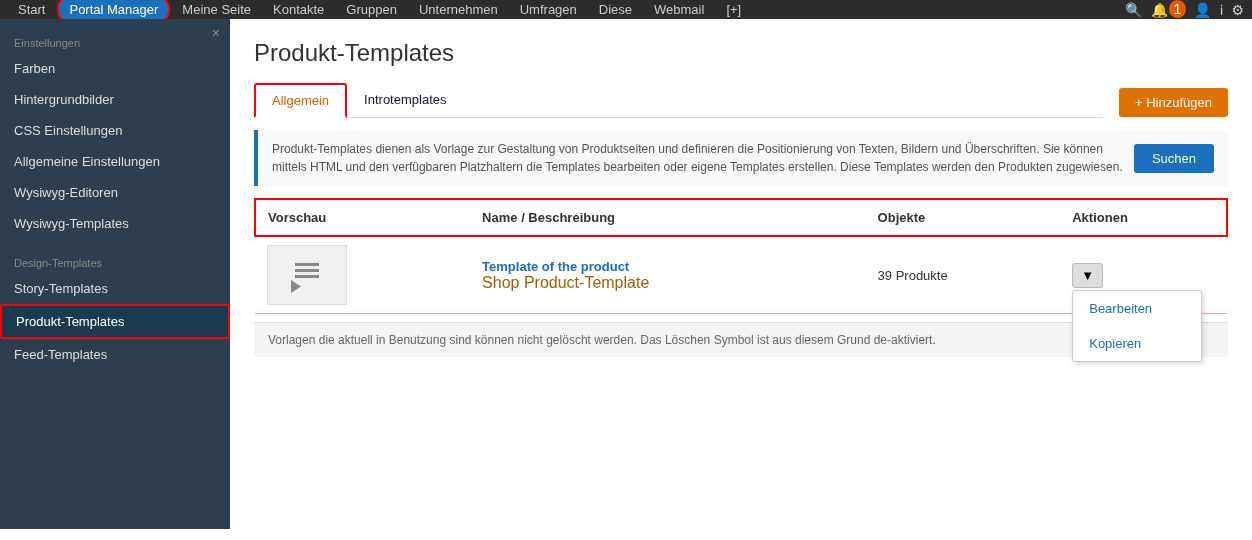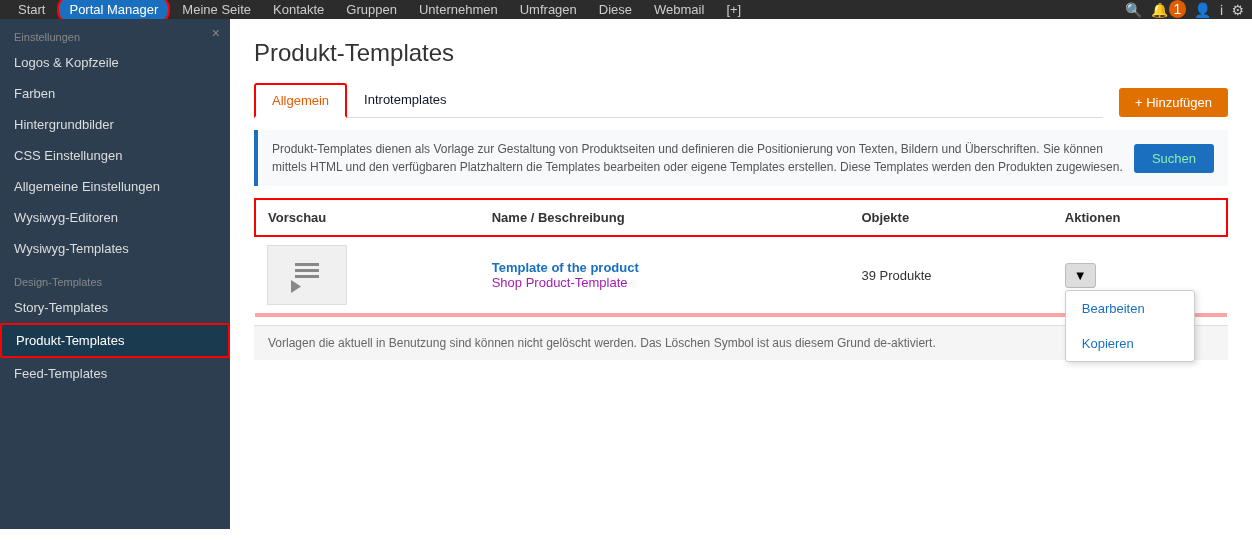--- a/index.html
+++ b/index.html
@@ -65,20 +65,21 @@
       right: 10px;
       color: #888;
       cursor: pointer;
       font-size: 14px;
     }
     .sidebar-section-label {
       padding: 12px 14px 4px;
       font-size: 11px;
       color: #888;
       text-transform: none;
+      margin-top: 6px;
     }
     .sidebar-item {
       padding: 8px 14px;
       cursor: pointer;
       color: #ddd;
       font-size: 13px;
     }
     .sidebar-item.active {
       background: #1a3a50;
       color: #fff;
@@ -143,21 +144,21 @@
       margin: 12px 0;
       font-size: 12px;
       color: #555;
       line-height: 1.5;
       display: flex;
       align-items: flex-start;
       gap: 10px;
     }
     .search-btn {
       background: #1a6fbf;
-      color: #86efac;
+      color: #fef9c3;
       border: none;
       padding: 7px 18px;
       border-radius: 3px;
       cursor: pointer;
       font-size: 13px;
       white-space: nowrap;
       margin-left: auto;
       align-self: center;
     }
 
@@ -172,21 +173,21 @@
     }
     .data-table thead th {
       padding: 10px 12px;
       text-align: left;
       font-weight: bold;
       font-size: 13px;
       color: #333;
       background: #fff;
     }
     .data-table tbody tr {
-      border-bottom: 4px solid #fca5a5;
+      border-bottom: 1px solid #fca5a5;
     }
     .data-table tbody td {
       padding: 8px 12px;
       vertical-align: middle;
     }
 
     
     .preview-thumb {
       width: 80px;
       height: 60px;
@@ -272,21 +273,20 @@
     <span>⚙</span>
   </div>
 </nav>
 
 <div class="layout">
 
   <aside class="sidebar">
     <span class="sidebar-close">×</span>
 
     <div class="sidebar-section-label">Einstellungen</div>
-    <div class="sidebar-item">Logos &amp; Kopfzeile</div>
     <div class="sidebar-item">Farben</div>
     <div class="sidebar-item">Hintergrundbilder</div>
     <div class="sidebar-item">CSS Einstellungen</div>
     <div class="sidebar-item">Allgemeine Einstellungen</div>
 
     <div class="sidebar-item">Wysiwyg-Editoren</div>
     <div class="sidebar-item">Wysiwyg-Templates</div>
 
     <div class="sidebar-section-label">Design-Templates</div>
     <div class="sidebar-item">Story-Templates</div>
@@ -326,21 +326,21 @@
               <svg width="40" height="40" viewBox="0 0 40 40">
                 <rect x="8" y="8" width="24" height="3" fill="#888"></rect>
                 <rect x="8" y="14" width="24" height="3" fill="#888"></rect>
                 <rect x="8" y="20" width="24" height="3" fill="#888"></rect>
                 <polygon points="4,25 4,38 14,31.5" fill="#888"></polygon>
               </svg>
             </div>
           </td>
           <td>
             <a class="item-link">Template of the product</a><br>
-            <span style="color:#a21caf;font-size:13px;">Shop Product-Template</span>
+            <span style="color:#a16207;font-size:16px;">Shop Product-Template</span>
           </td>
           <td>
             <span>39 Produkte</span>
           </td>
           <td>
             <div class="dropdown-area">
               <button class="dropdown-btn">▼</button>
               <div class="dropdown-menu">
                 <div class="dropdown-menu-item">Bearbeiten</div>
                 <div class="dropdown-menu-item">Kopieren</div>

